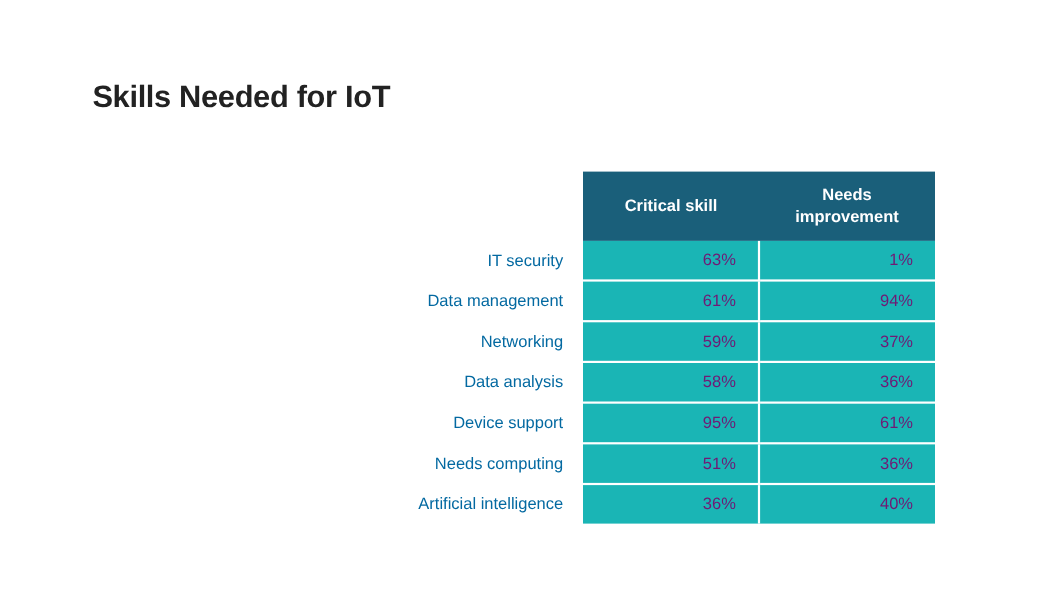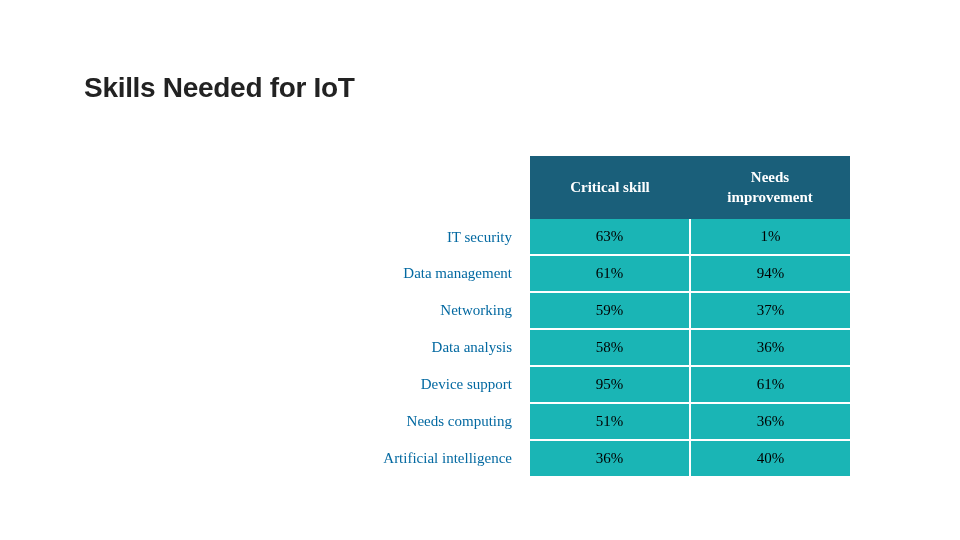--- a/index.html
+++ b/index.html
@@ -30,21 +30,20 @@
 
     .table-wrapper {
       display: flex;
       justify-content: center;
       width: 100%;
     }
 
     table {
       border-collapse: collapse;
       margin-left: 160px;
-      font-family: Liberation Serif, serif;
     }
 
     thead tr th {
       background-color: #1a5f7a;
       color: #ffffff;
       font-weight: 700;
       font-size: 15px;
       text-align: center;
       padding: 12px 30px;
       width: 160px;
@@ -52,23 +51,23 @@
     }
 
     thead tr th:first-child {
       
       background: transparent;
       width: 200px;
     }
 
     tbody tr td {
       background-color: #1ab5b5;
-      color: #000000;
+      color: #701a75;
       font-size: 15px;
-      text-align: center;
+      text-align: right;
       padding: 9px 20px;
       border-bottom: 2px solid #ffffff;
       border-right: 2px solid #ffffff;
     }
 
     tbody tr td:first-child {
       background: transparent;
       color: #0369a1;
       text-align: right;
       padding-right: 18px;

